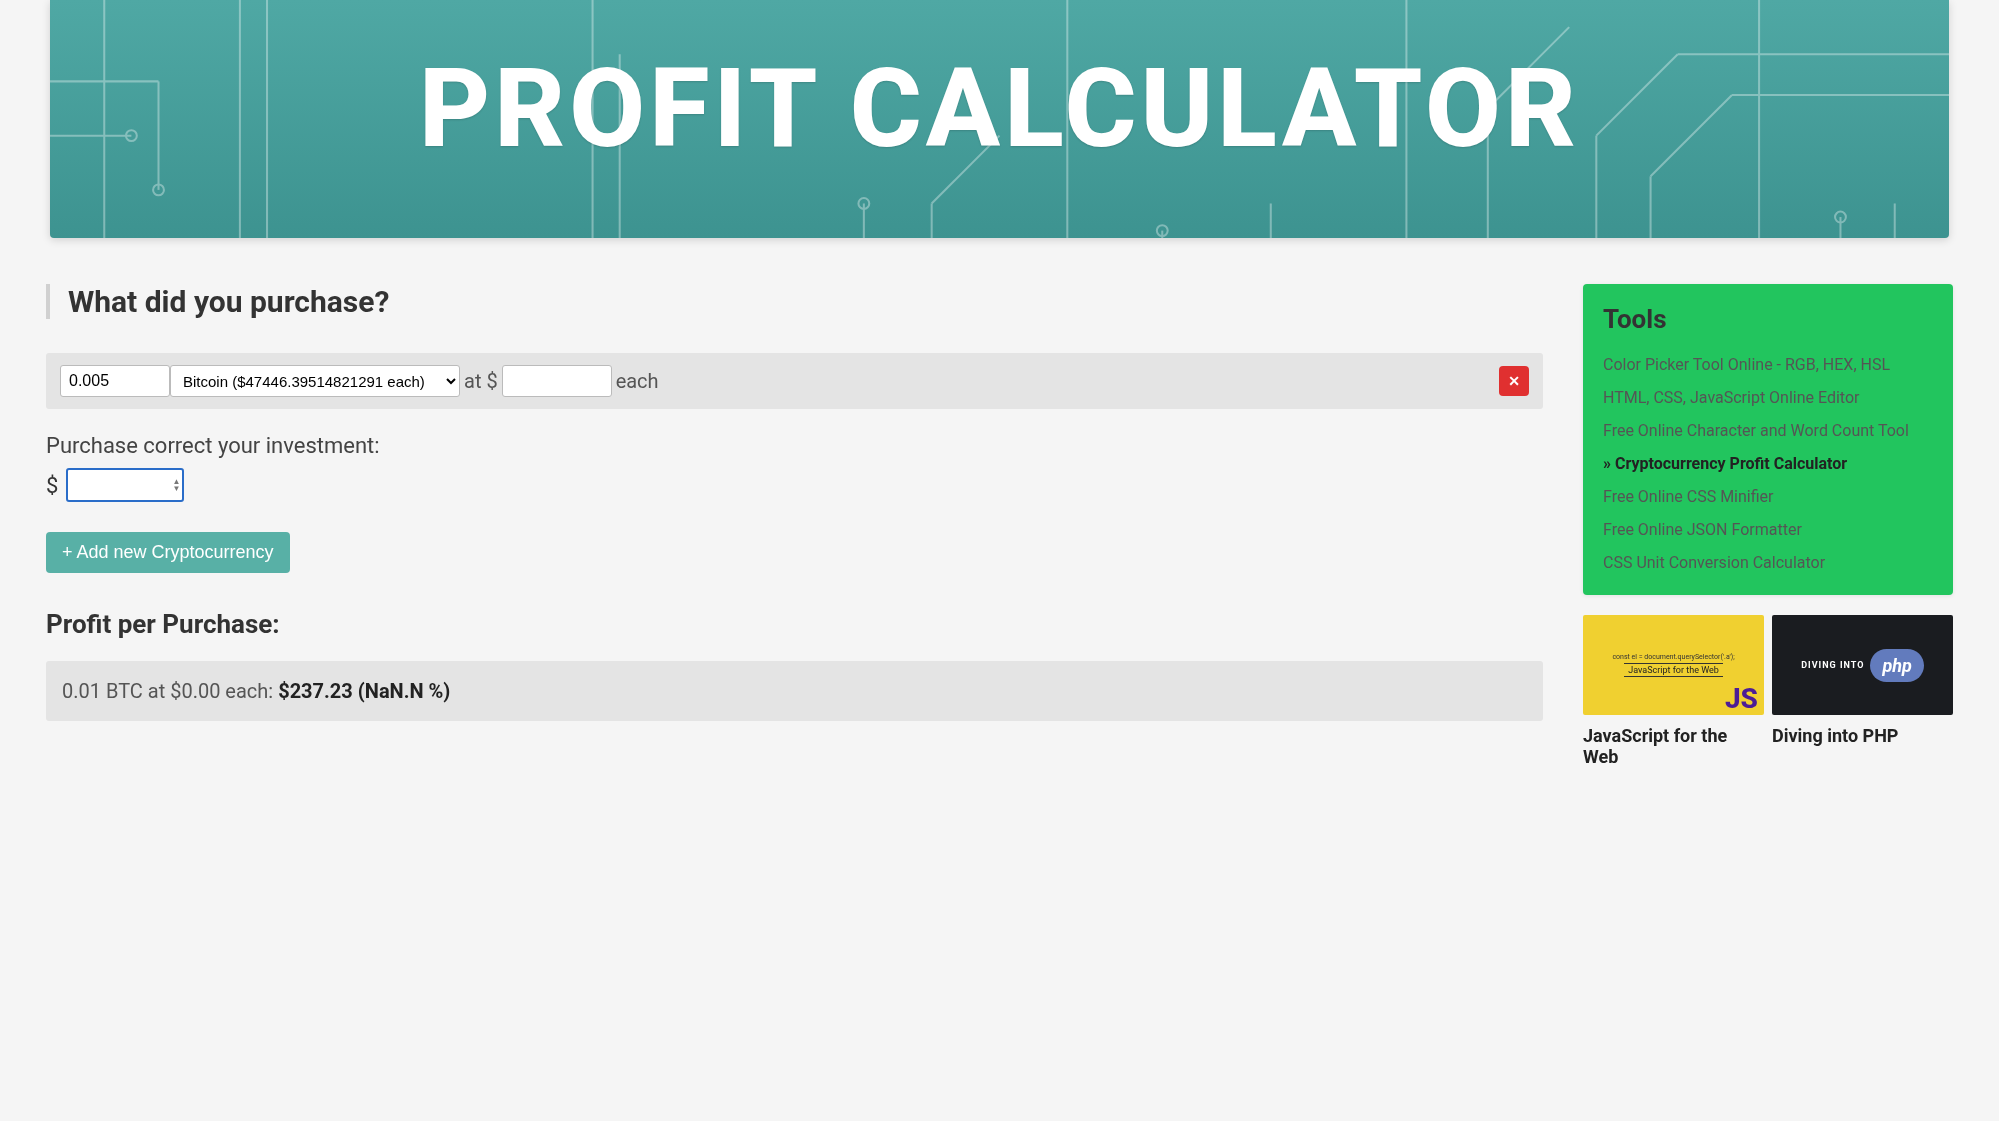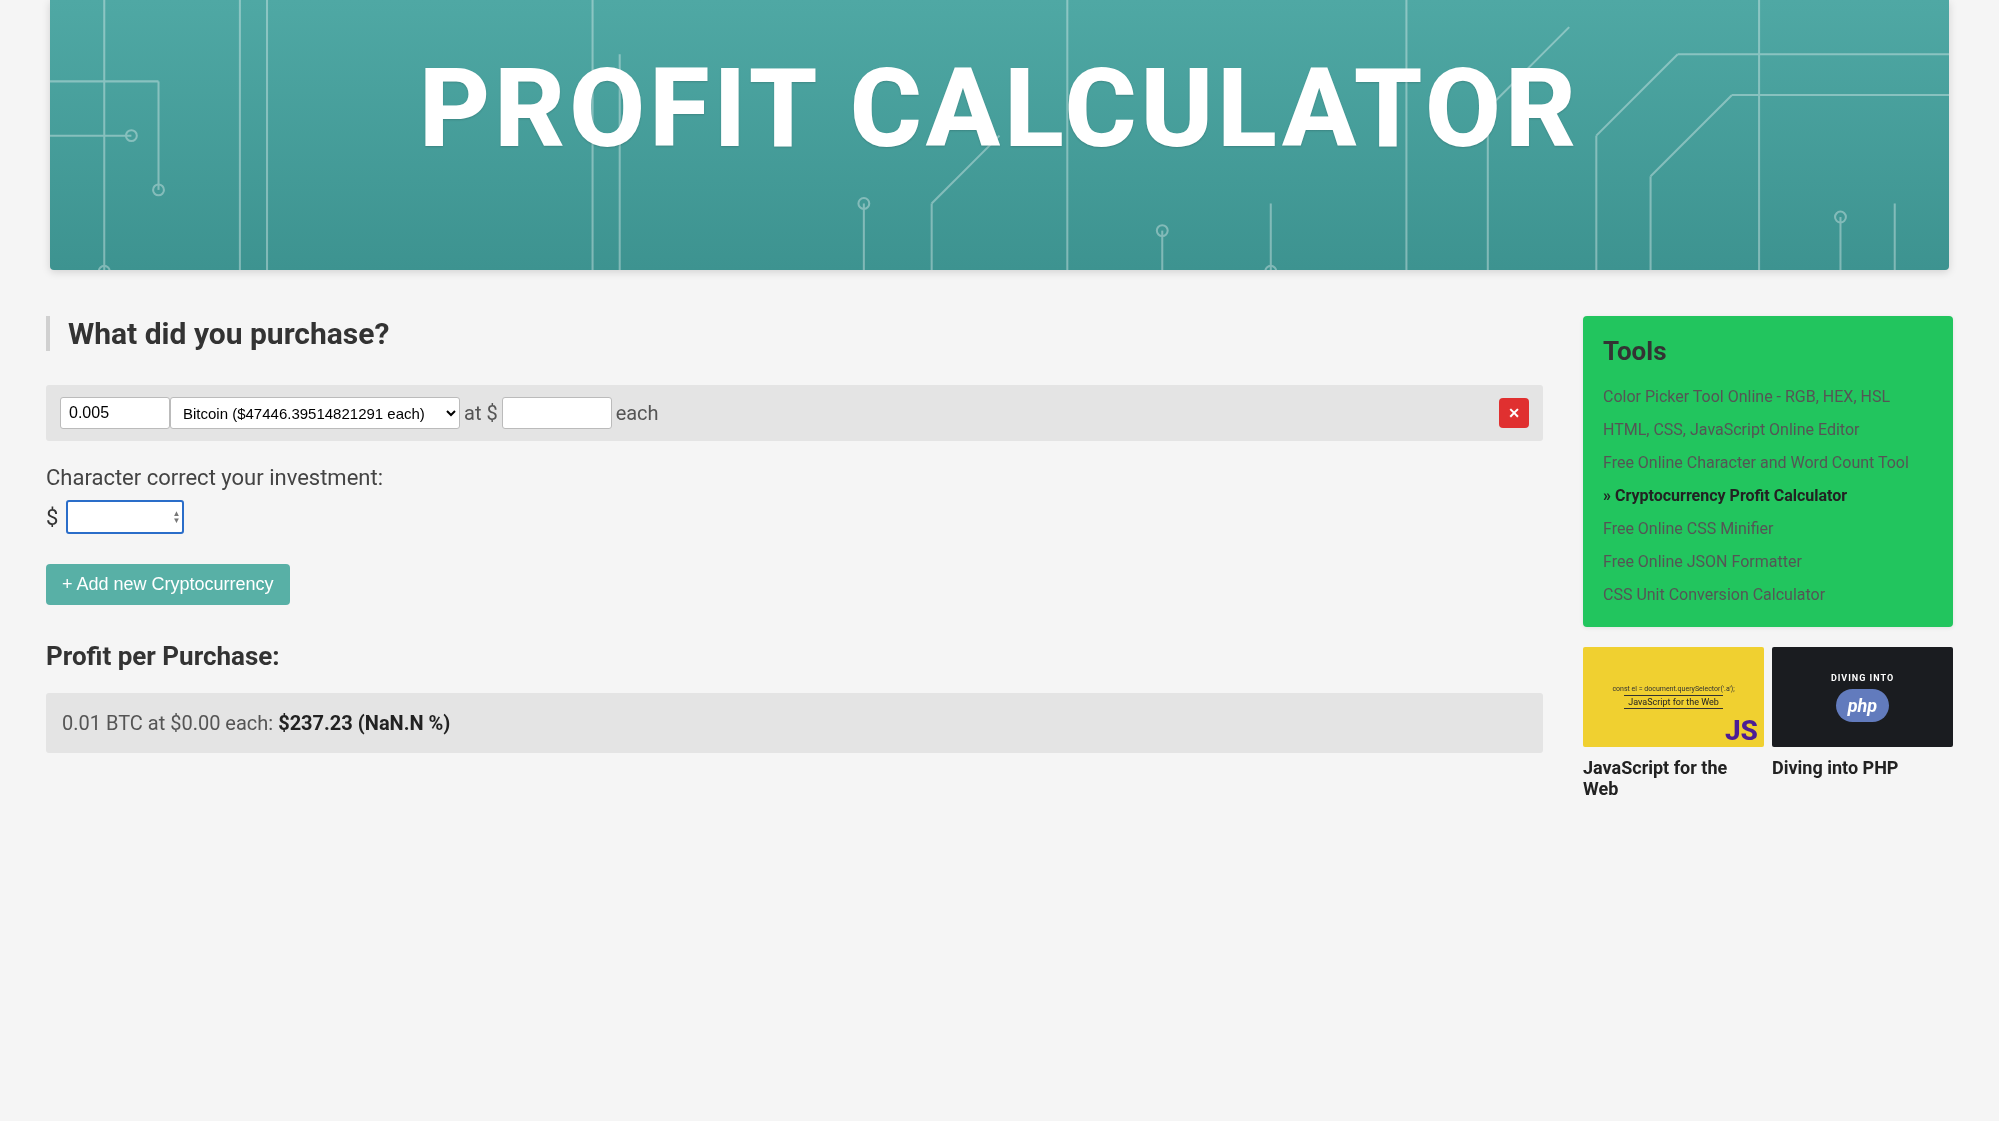--- a/index.html
+++ b/index.html
@@ -11,21 +11,21 @@
       font-family: -apple-system, BlinkMacSystemFont, "Segoe UI", Roboto, "Helvetica Neue", Arial, sans-serif;
       background: #f5f5f5;
       color: #333;
     }
     .page {
       width: 100%;
       min-height: 100vh;
     }
     .hero {
       margin: 0 50px;
-      height: 270px;
+      height: 238px;
       background: #4fa8a4;
       background-image: 
         linear-gradient(180deg, #4fa8a4 0%, #3d9390 100%);
       position: relative;
       overflow: hidden;
       border-radius: 0 0 4px 4px;
       box-shadow: 0 2px 8px rgba(0,0,0,0.15);
     }
     .hero-circuit {
       position: absolute;
@@ -228,21 +228,20 @@
       flex: 1;
       min-width: 0;
     }
     .course-thumb {
       width: 100%;
       height: 100px;
       border-radius: 2px;
       position: relative;
       overflow: hidden;
       margin-bottom: 10px;
-      flex-direction: column;
     }
     .thumb-js {
       background: #f0d030;
       display: flex;
       flex-direction: column;
       align-items: center;
       justify-content: center;
     }
     .thumb-js-top {
       font-size: 7px;
@@ -350,21 +349,21 @@
         </select>
         <span class="row-text">at $</span>
         <input class="price-input" type="text" value="" style="">
         <span class="row-text">each</span>
         <div class="spacer"></div>
         <button class="delete-btn">
           <span>✕</span>
         </button>
       </div>
 
-      <div class="manual-label">Character correct your investment:</div>
+      <div class="manual-label">Purchase correct your investment:</div>
       <div class="manual-row">
         <span class="dollar-sign">$</span>
         <div class="investment-wrap">
           <input class="investment-input" type="text" value="" style="">
           <div class="stepper">
             <span>▲</span>
               <span>▼</span>
           </div>
         </div>
       </div>

